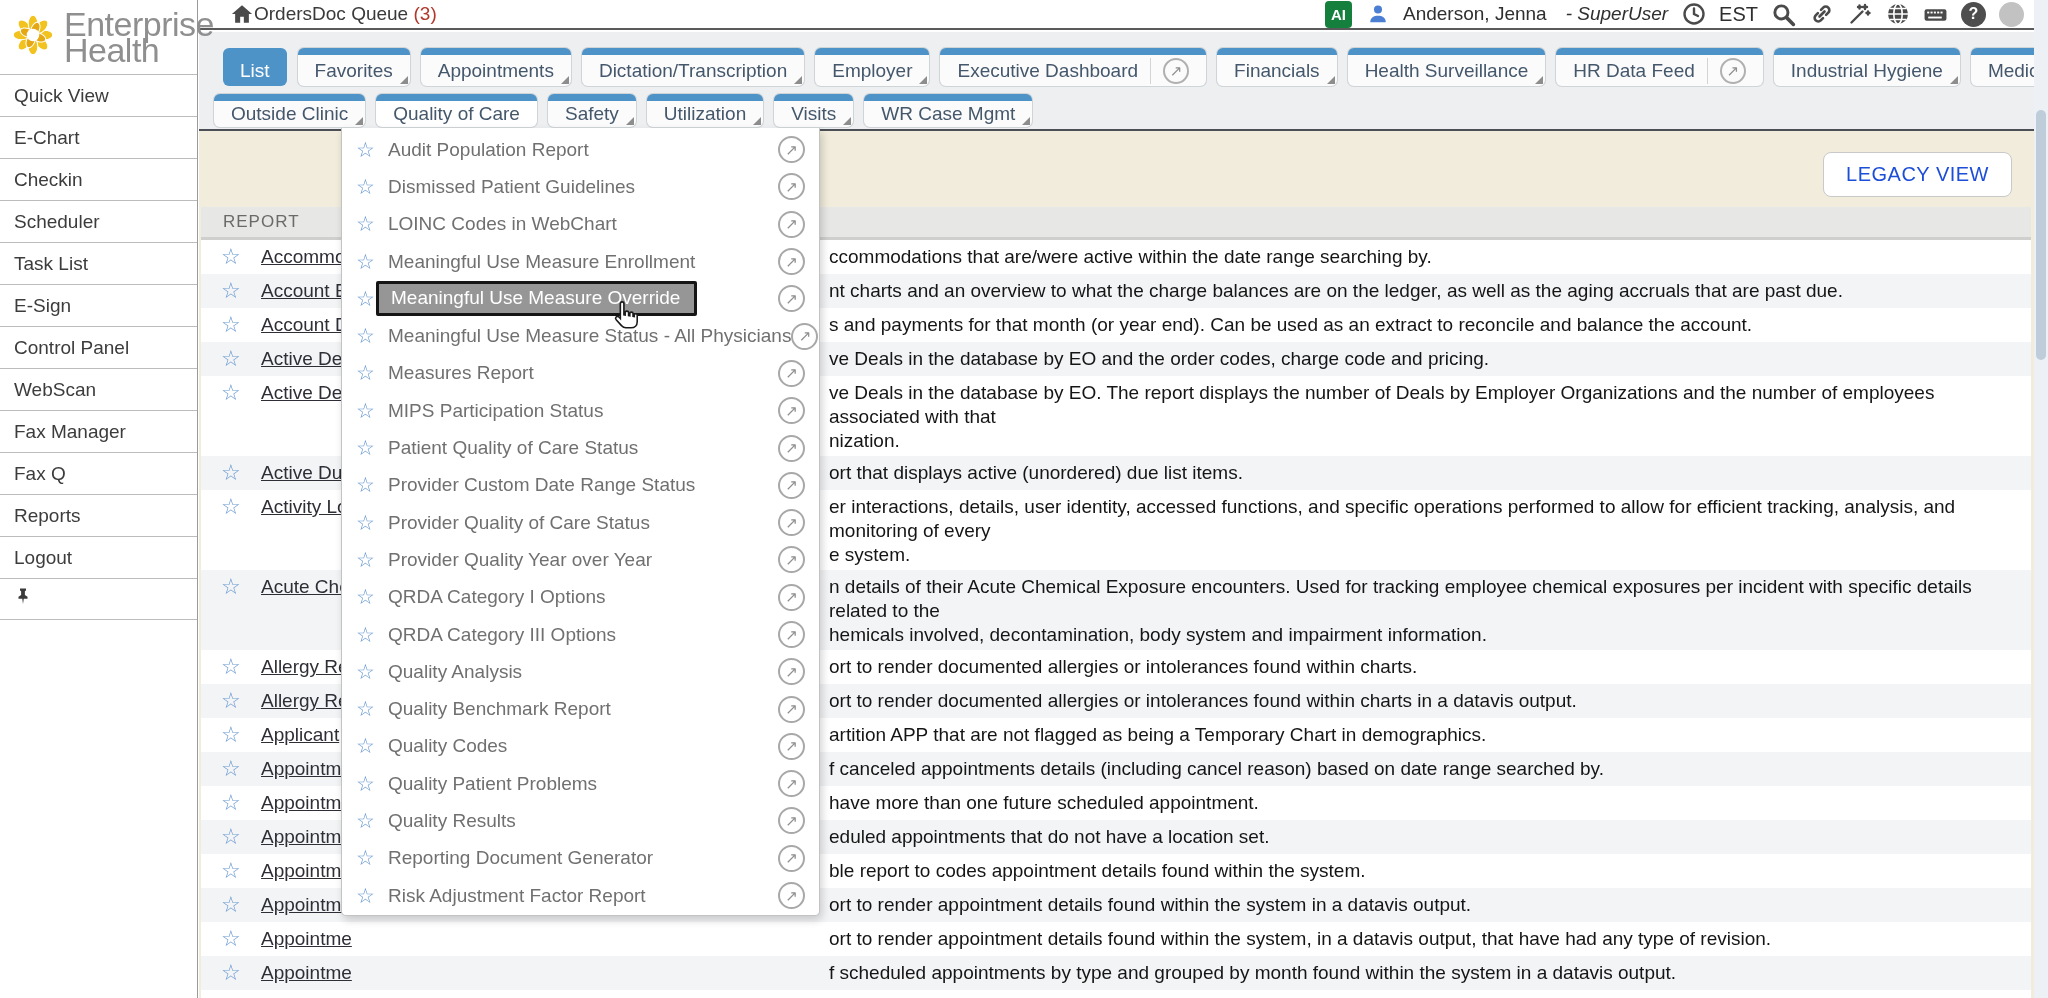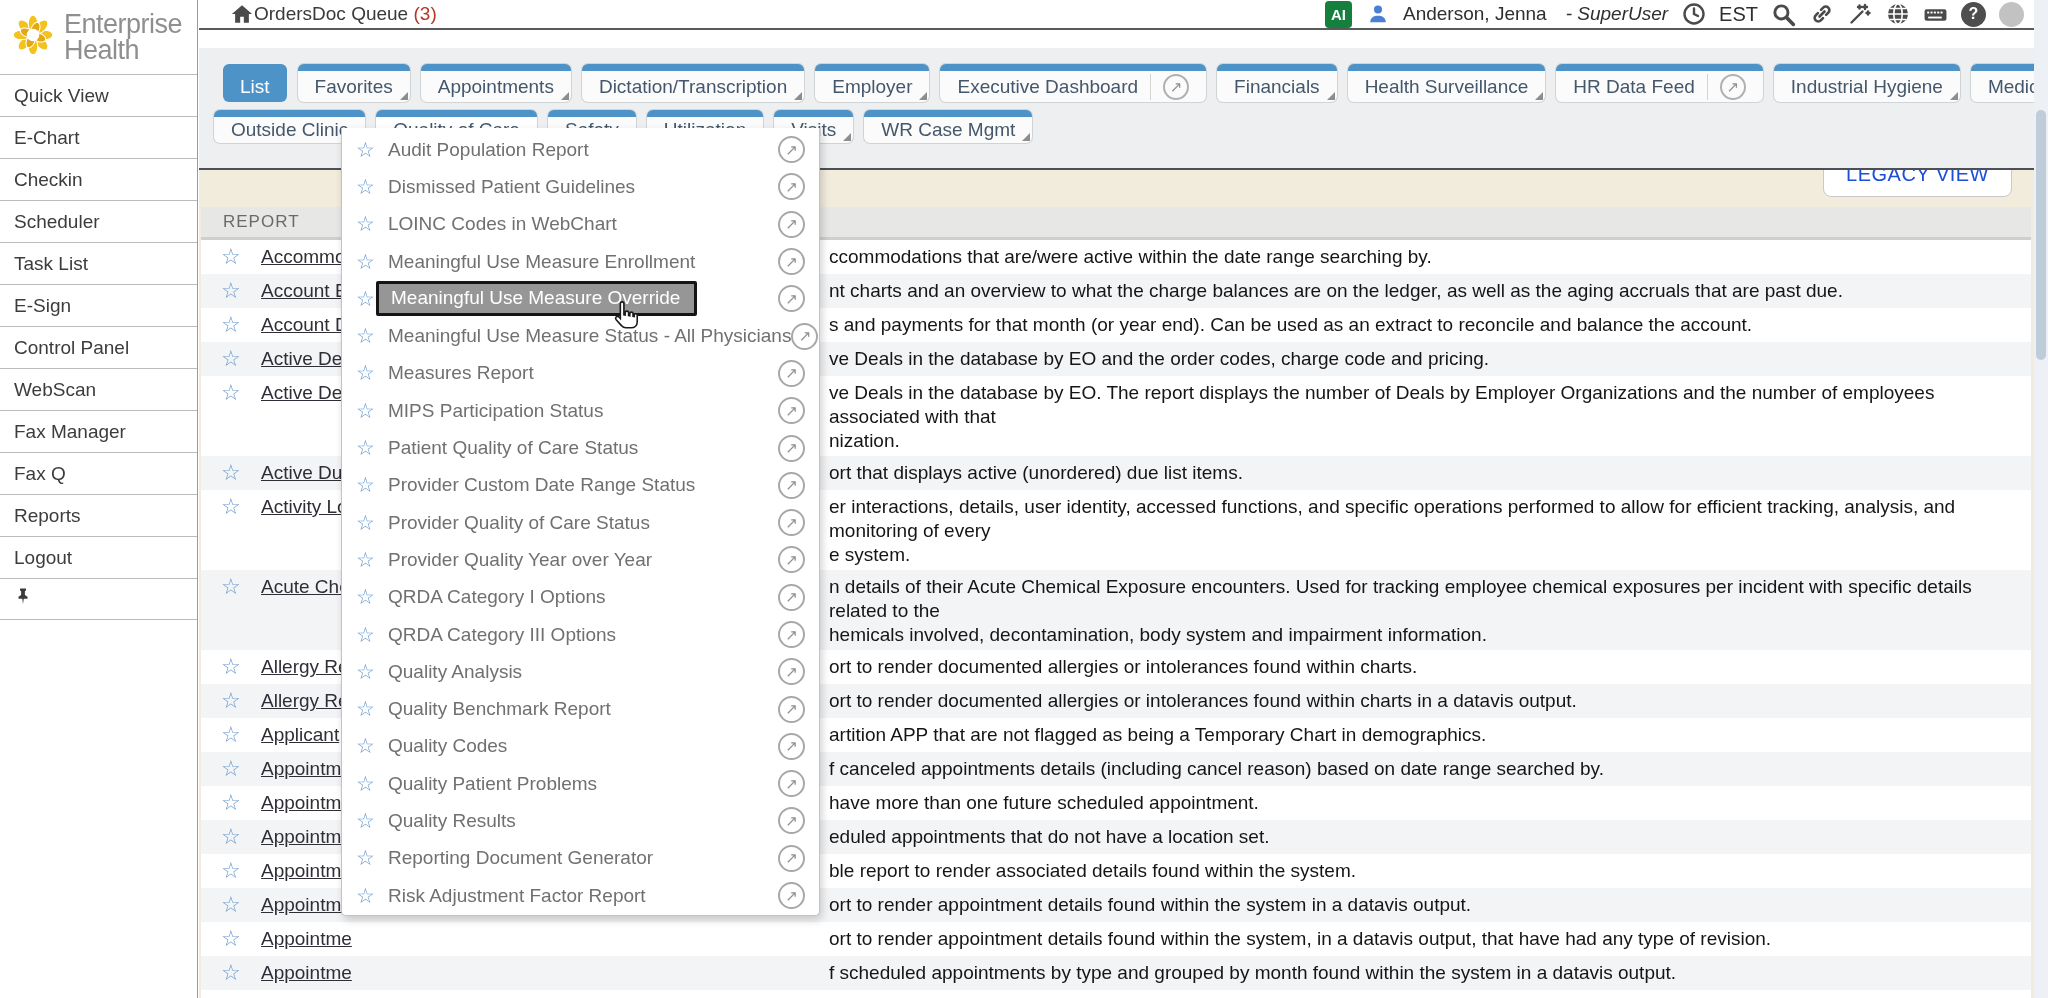--- a/index.html
+++ b/index.html
@@ -2,42 +2,42 @@
 <html><head>
 <meta charset="utf-8">
 <style>
   * { margin:0; padding:0; box-sizing:border-box; }
   html,body { width:2048px; height:998px; }
   body { position:relative; background:#fff; font-family:"Liberation Sans",sans-serif; overflow:hidden; color:#333; }
 
   
   #sidebar { position:absolute; left:0; top:0; width:198px; height:998px; background:#fff; border-right:1px solid #9a9a9a; z-index:20; }
   #logo { height:74px; display:flex; align-items:center; padding-left:8px; }
-  #logo-text { margin-left:6px; color:#8f8f8f; font-size:27px; line-height:26px; letter-spacing:-0.5px; }
+  #logo-text { margin-left:6px; color:#8f8f8f; font-size:34px; line-height:26px; letter-spacing:-0.5px; }
   .side-item { height:42px; line-height:42px; padding-left:14px; font-size:19px; color:#3c3c3c; border-top:1px solid #bcbcbc; background:#fff; cursor:pointer; }
   .side-item.pin-row { display:flex; align-items:center; border-bottom:1px solid #bcbcbc; }
   #logo { border-bottom:0; }
   .side-item:first-of-type { border-top:1px solid #bcbcbc; }
 
   
   #topbar { position:absolute; left:199px; top:0; width:1835px; height:30px; background:#fff; border-bottom:2px solid #5a5a5a; display:flex; align-items:center; z-index:10; }
   #breadcrumb { display:flex; align-items:center; padding-left:30px; font-size:19px; color:#3a3a3a; }
   #breadcrumb .crumb { cursor:pointer; }
   .count-red { color:#b3382c; }
   #topbar-right { margin-left:auto; display:flex; align-items:center; gap:13px; padding-right:10px; }
   #ai-badge { width:27px; height:27px; background:#15803d; color:#fff; font-weight:bold; font-size:15px; border-radius:4px; display:flex; align-items:center; justify-content:center; }
   .tb-icon { width:25px; height:25px; display:flex; align-items:center; justify-content:center; }
   #user-name { font-size:19px; color:#2f2f2f; }
   #user-role { font-size:19px; font-style:italic; color:#2f2f2f; margin-left:6px; }
   #tz-label { font-size:20px; color:#2f2f2f; }
   #help-icon { width:25px; height:25px; border-radius:50%; background:#4e4e4e; color:#fff; font-weight:bold; font-size:16px; display:flex; align-items:center; justify-content:center; }
   #avatar-circle { width:25px; height:25px; border-radius:50%; background:#c2c2c2; }
 
   
-  #tabsbar { position:absolute; left:199px; top:48px; width:1835px; height:122px; background:#edeff1; border-bottom:2px solid #4c5056; z-index:10; }
+  #tabsbar { position:absolute; left:199px; top:32px; width:1835px; height:99px; background:#edeff1; border-bottom:2px solid #4c5056; z-index:10; }
   .tabrow { position:absolute; display:flex; gap:11px; }
   #tabrow1 { left:24px; top:16px; }
   #tabrow2 { left:15px; top:62px; }
   .tab { position:relative; height:38px; background:#fbfbfc; border-top:7px solid #4d93c8; border-radius:6px; display:flex; align-items:center; padding:0 17px; font-size:19px; color:#44576b; box-shadow:0 0 0 1px rgba(120,130,140,0.25); cursor:pointer; white-space:nowrap; }
   #tabrow2 .tab { height:33px; }
   .tab.fold::after { content:""; position:absolute; right:2px; bottom:2px; width:0; height:0; border-left:8px solid transparent; border-bottom:8px solid #8d8d8d; }
   .tab.active-blue { background:#4d93c8; color:#fff; box-shadow:none; }
   .tab.active-white { background:#ffffff; height:37px; z-index:60; box-shadow:0 0 0 1px rgba(120,130,140,0.25); }
   .ext-wrap { display:flex; align-items:center; margin-left:12px; padding-left:12px; border-left:1px solid #d4d4d4; }
   .ext-circle { width:26px; height:26px; border:2px solid #b0b0b0; border-radius:50%; color:#8f8f8f; font-size:15px; display:flex; align-items:center; justify-content:center; }
@@ -305,21 +305,21 @@
       <div class="row-desc"><span>have more than one future scheduled appointment.</span></div>
     </div>
     <div class="trow even h1 clipped">
       <span class="row-star">☆</span>
       <a class="row-name">Appointme</a>
       <div class="row-desc"><span>eduled appointments that do not have a location set.</span></div>
     </div>
     <div class="trow odd h1 clipped">
       <span class="row-star">☆</span>
       <a class="row-name">Appointme</a>
-      <div class="row-desc"><span>ble report to render associated details found within the system.</span></div>
+      <div class="row-desc"><span>ble report to codes appointment details found within the system.</span></div>
     </div>
     <div class="trow even h1 clipped">
       <span class="row-star">☆</span>
       <a class="row-name">Appointme</a>
       <div class="row-desc"><span>ort to render appointment details found within the system in a datavis output.</span></div>
     </div>
     <div class="trow odd h1 clipped">
       <span class="row-star">☆</span>
       <a class="row-name">Appointme</a>
       <div class="row-desc"><span>ort to render appointment details found within the system, in a datavis output, that have had any type of revision.</span></div>

